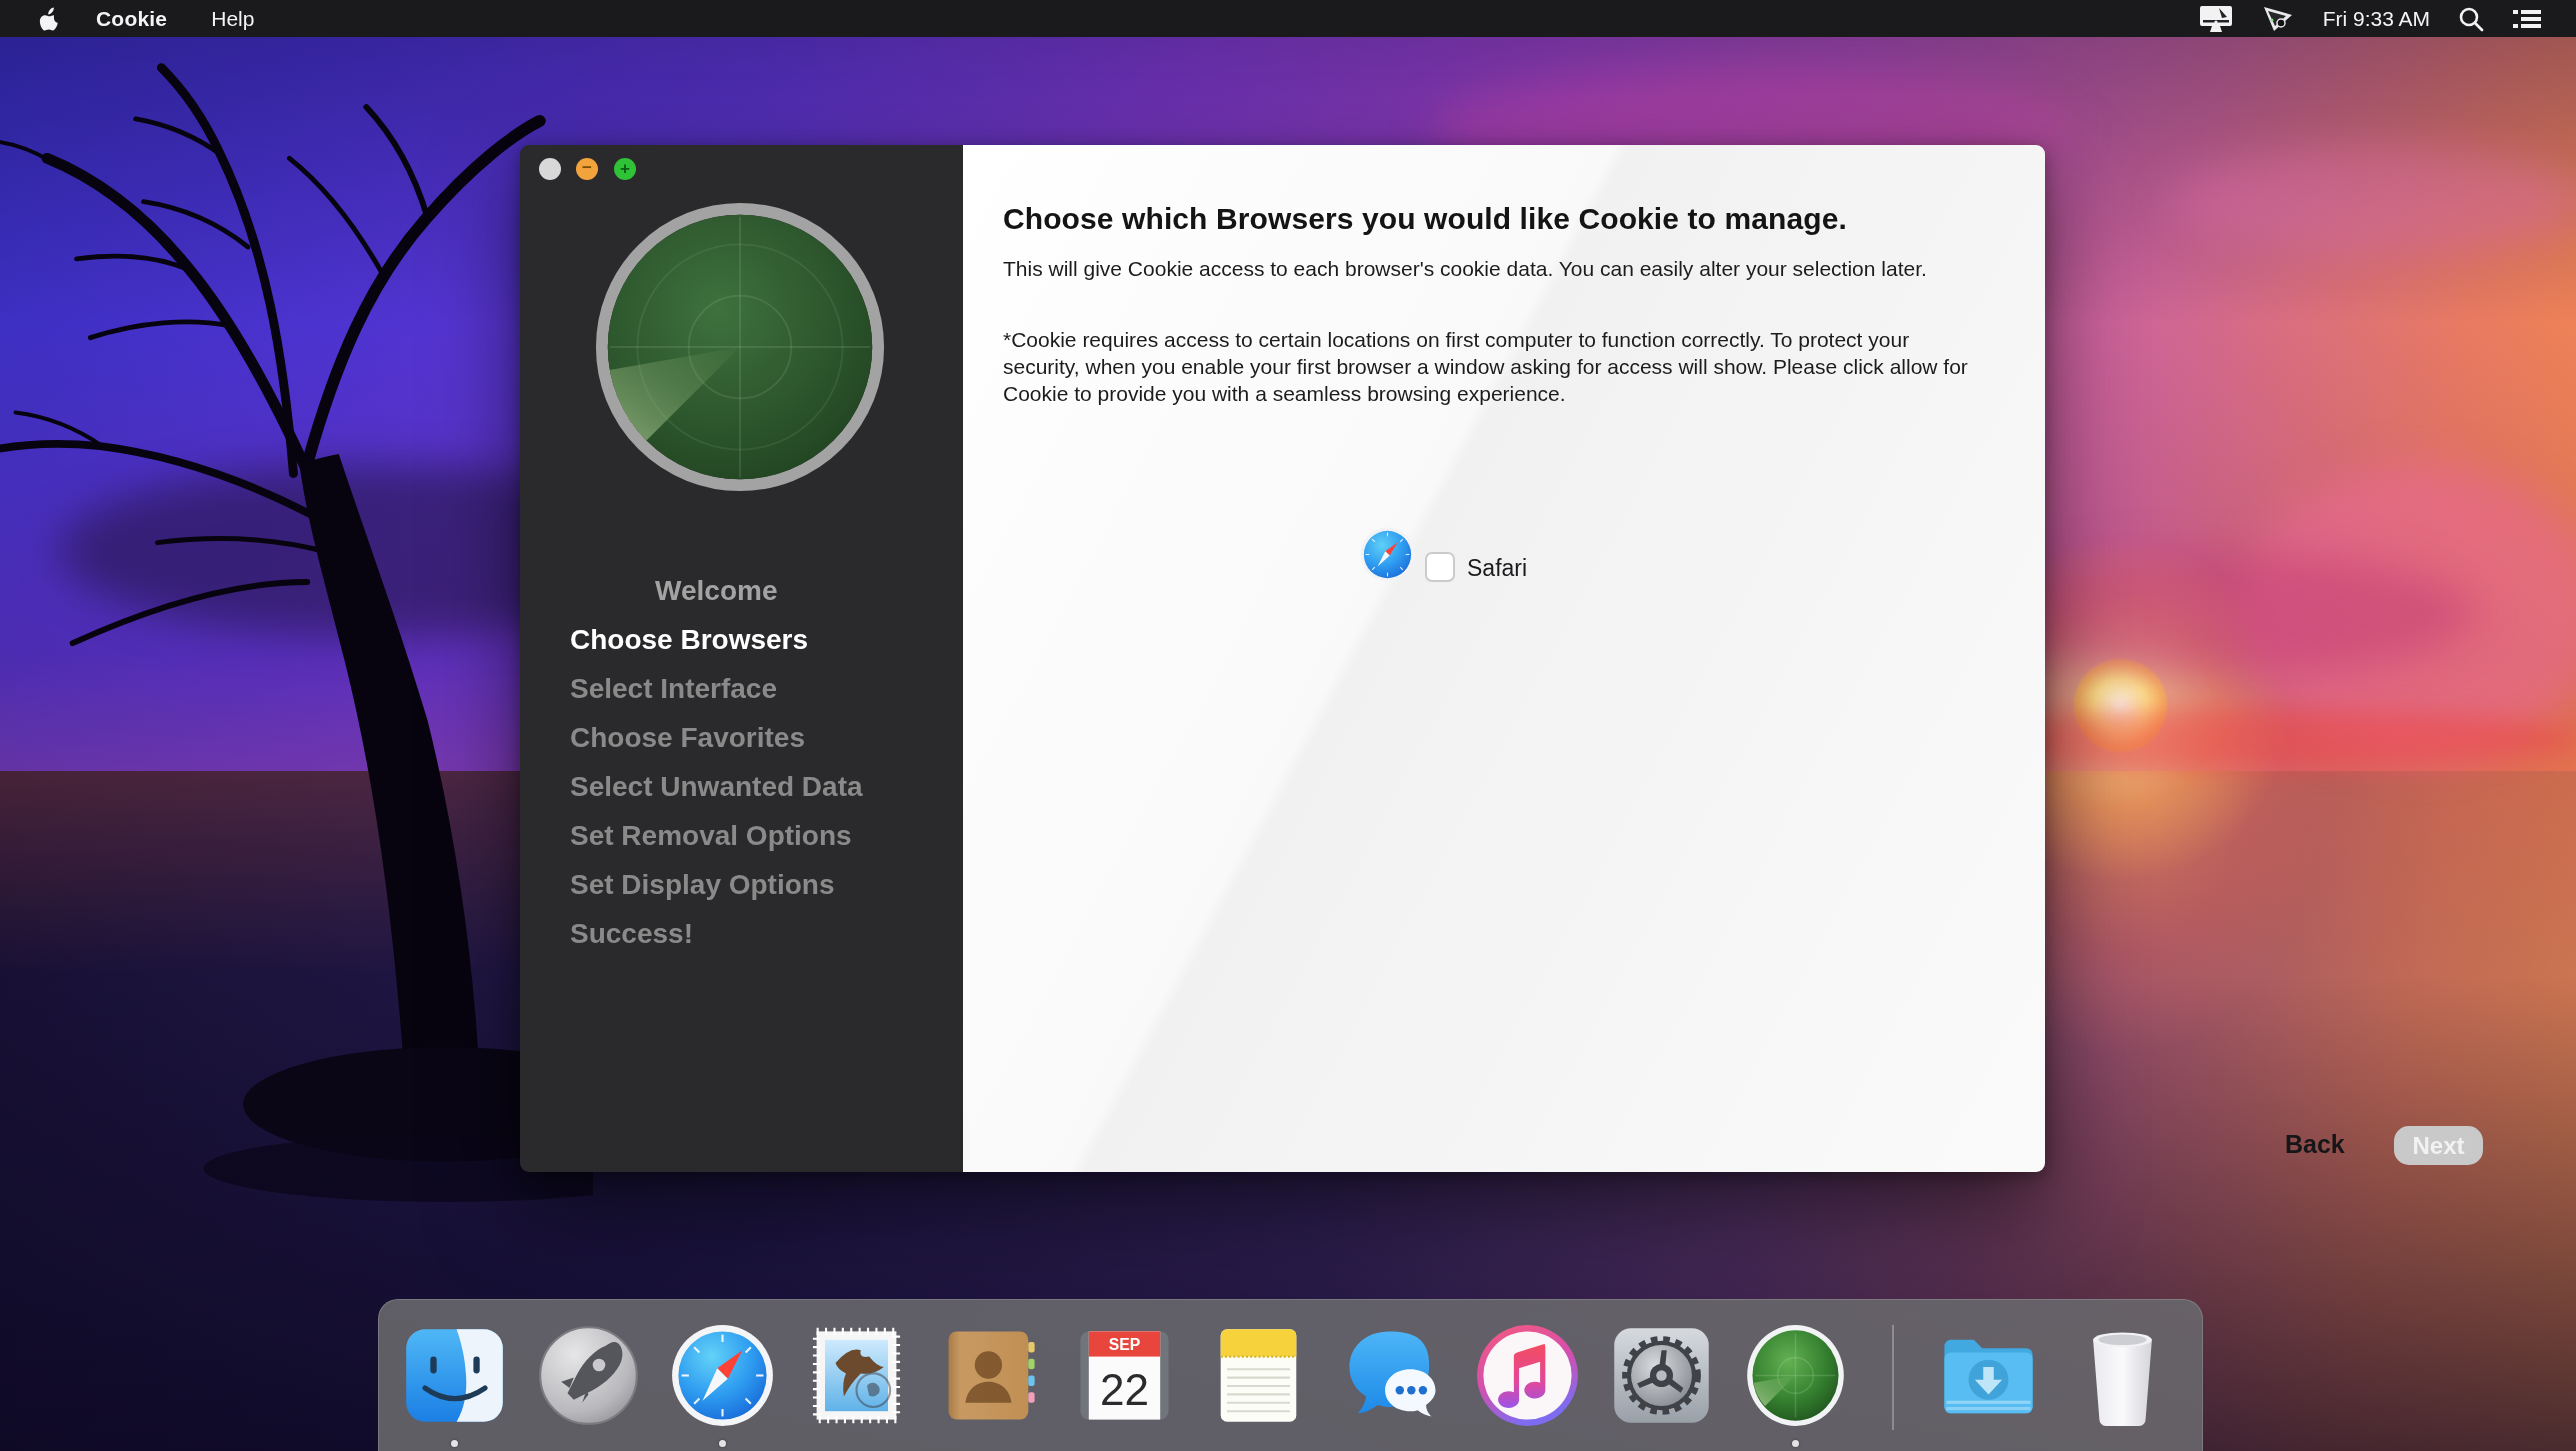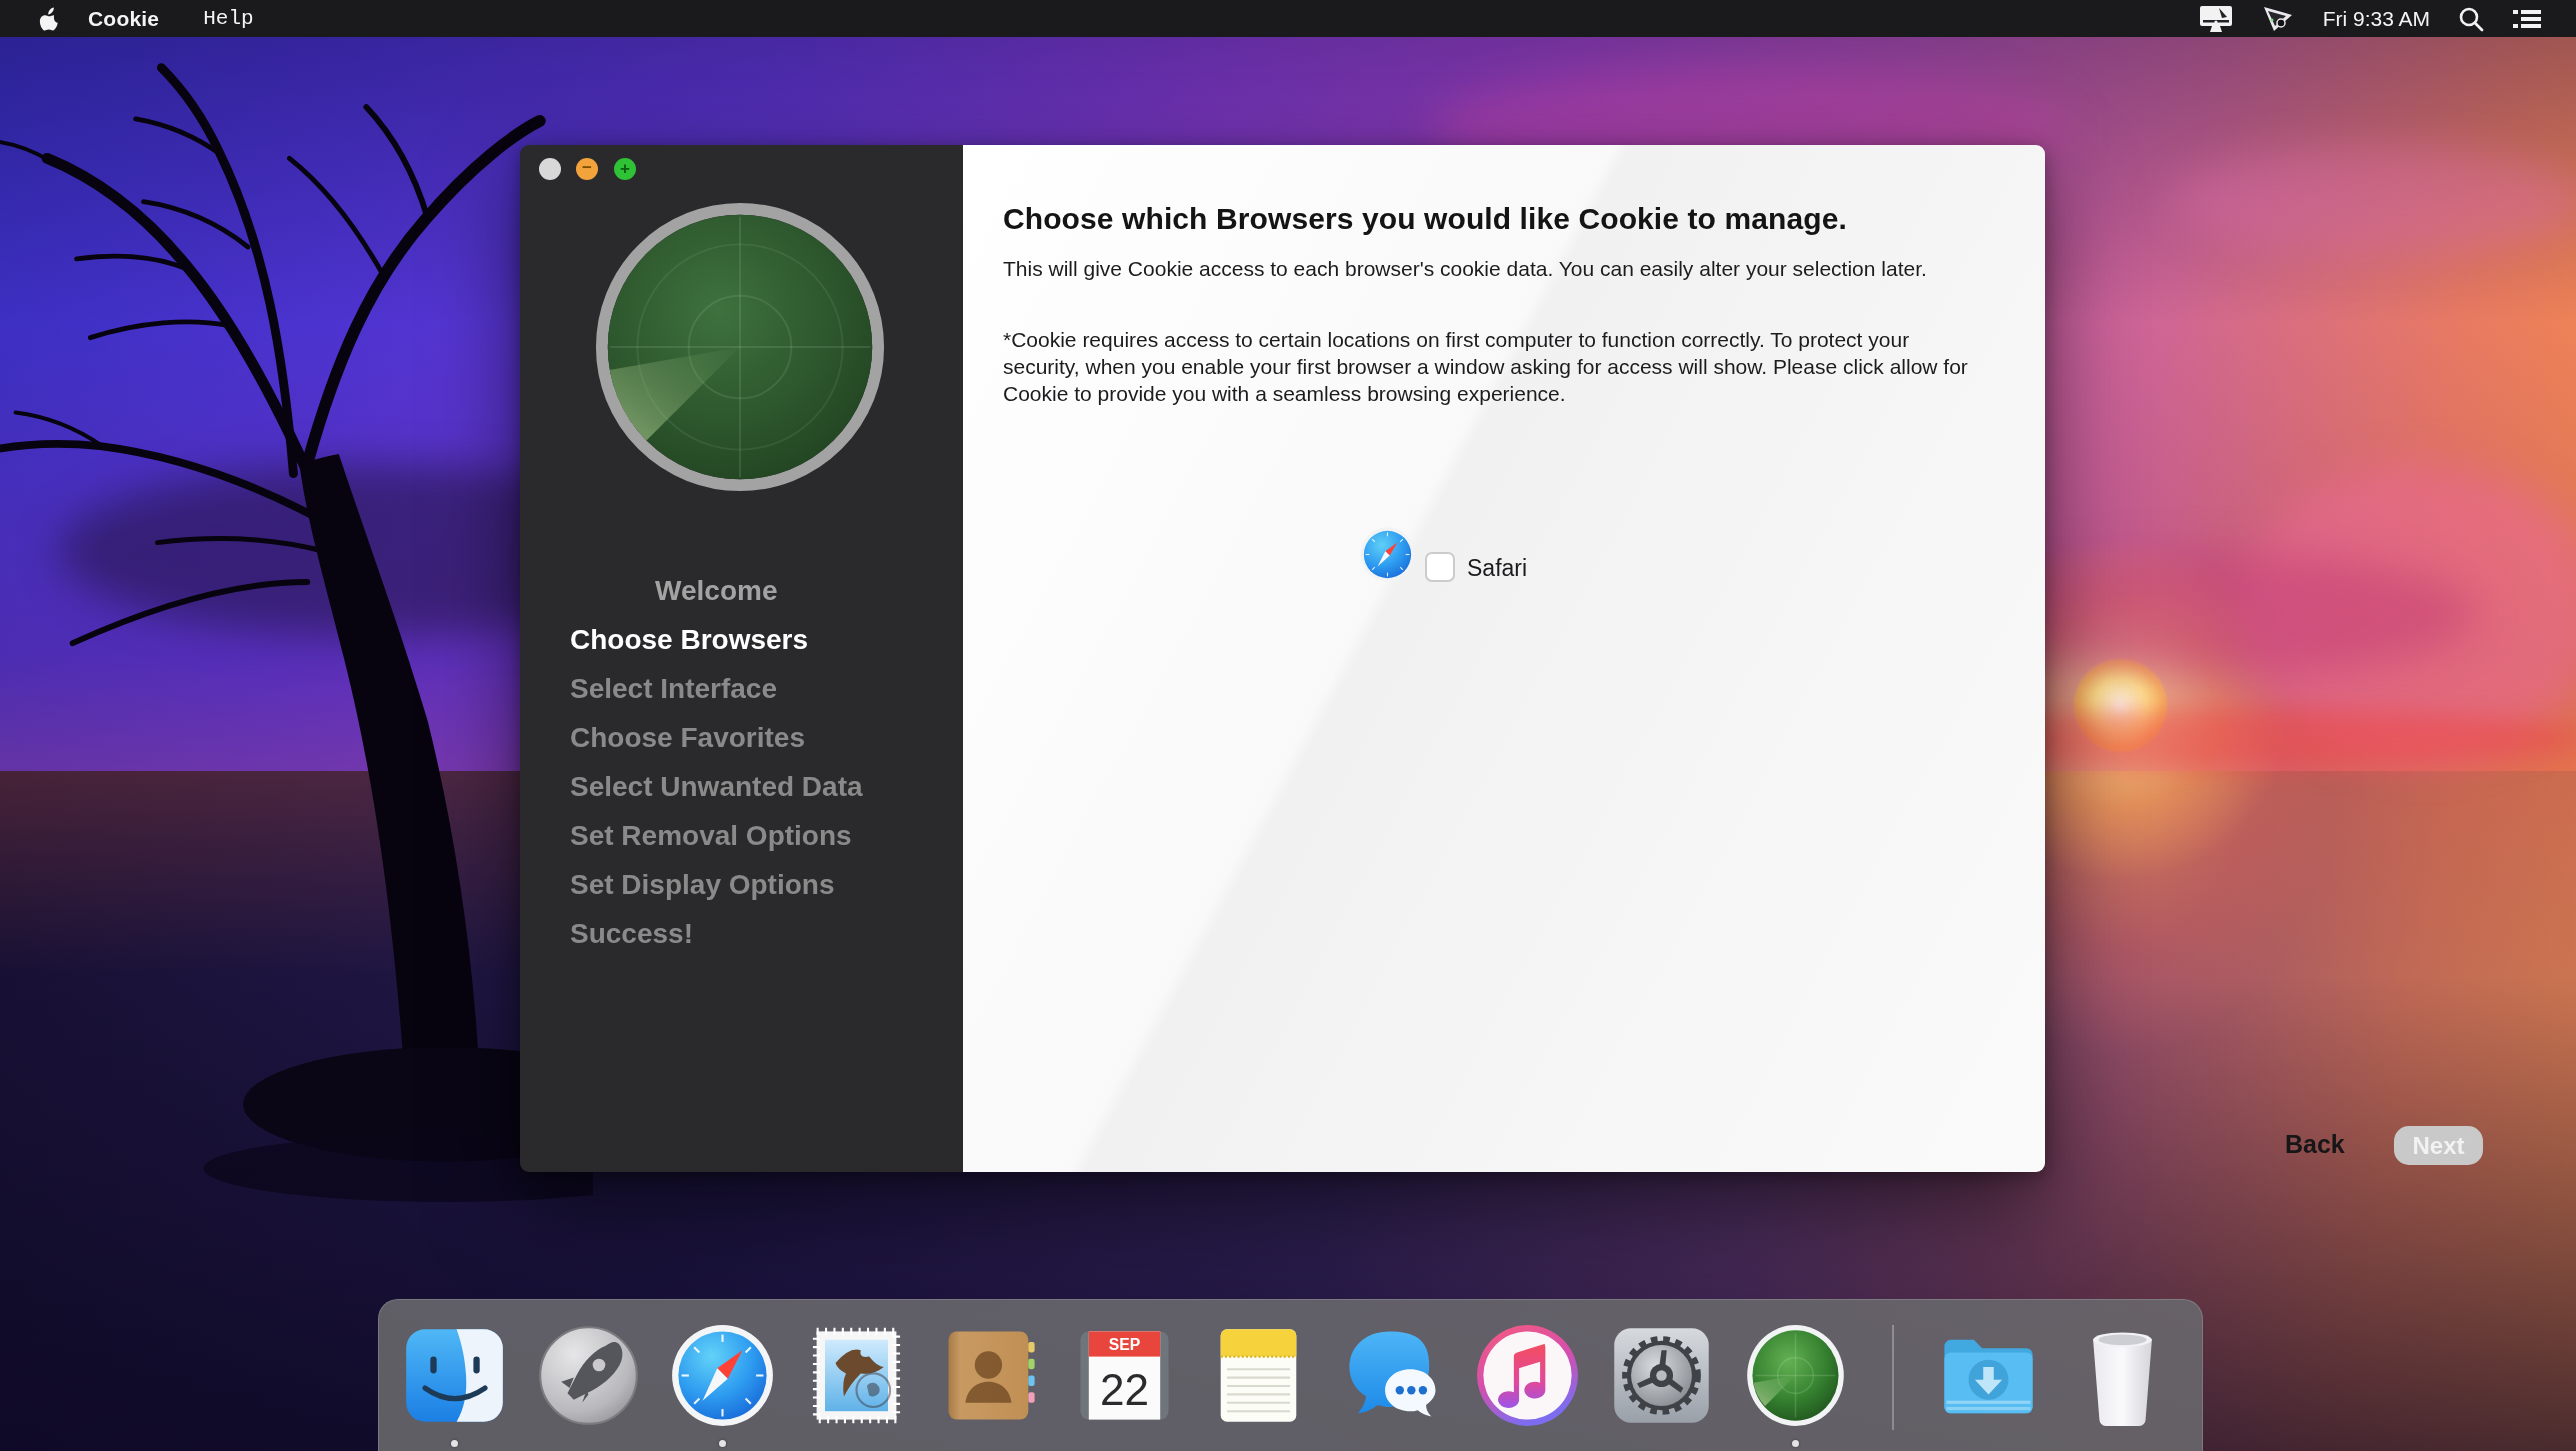--- a/index.html
+++ b/index.html
@@ -22,22 +22,22 @@
     background:radial-gradient(circle, rgba(255,235,160,0.75) 0%, rgba(255,180,90,0.4) 40%, rgba(255,140,80,0) 70%); }
   .sun-core { position:absolute; left:2074px; top:659px; width:93px; height:93px; border-radius:50%;
     background:radial-gradient(circle, #fffef2 0%, #ffe98e 40%, rgba(255,190,80,0.7) 65%, rgba(255,160,70,0) 100%); filter:blur(1px); }
   .tree-svg { position:absolute; left:-18px; top:30px; }
 
   
   .menubar { position:absolute; left:0; top:0; width:2576px; height:37px; background:#1a191c;
     display:flex; align-items:center; color:#f4f4f5; z-index:50; }
   .mb-left { display:flex; align-items:center; gap:0; }
   .mb-apple { margin-left:32px; width:34px; display:flex; justify-content:center; }
-  .mb-appname { margin-left:22px; font-size:21px; font-weight:bold; letter-spacing:0.2px; }
-  .mb-menu { margin-left:44px; font-size:21px;font-family:Liberation Mono, monospace; }
+  .mb-appname { margin-left:30px; font-size:21px; font-weight:bold; letter-spacing:0.2px; }
+  .mb-menu { margin-left:44px; font-size:21px; }
   .mb-right { margin-left:auto; display:flex; align-items:center; gap:27px; padding-right:34px; }
   .mb-clock { font-size:21px; }
 
   
   .window { position:absolute; left:520px; top:145px; width:1525px; height:1027px; border-radius:9px;
     box-shadow:0 34px 89px rgba(0,0,0,0.55), 0 4px 18px rgba(0,0,0,0.35); z-index:10; }
   .sidebar { position:absolute; left:0; top:0; width:443px; height:1027px; background:#2a2a2c; border-radius:9px 0 0 9px; }
   .traffic { position:absolute; width:22px; height:22px; border-radius:50%; top:13px;
     display:flex; align-items:center; justify-content:center; font-size:17px; font-weight:bold; line-height:1; }
   .t-close { left:19px; background:#d8d8d8; }

